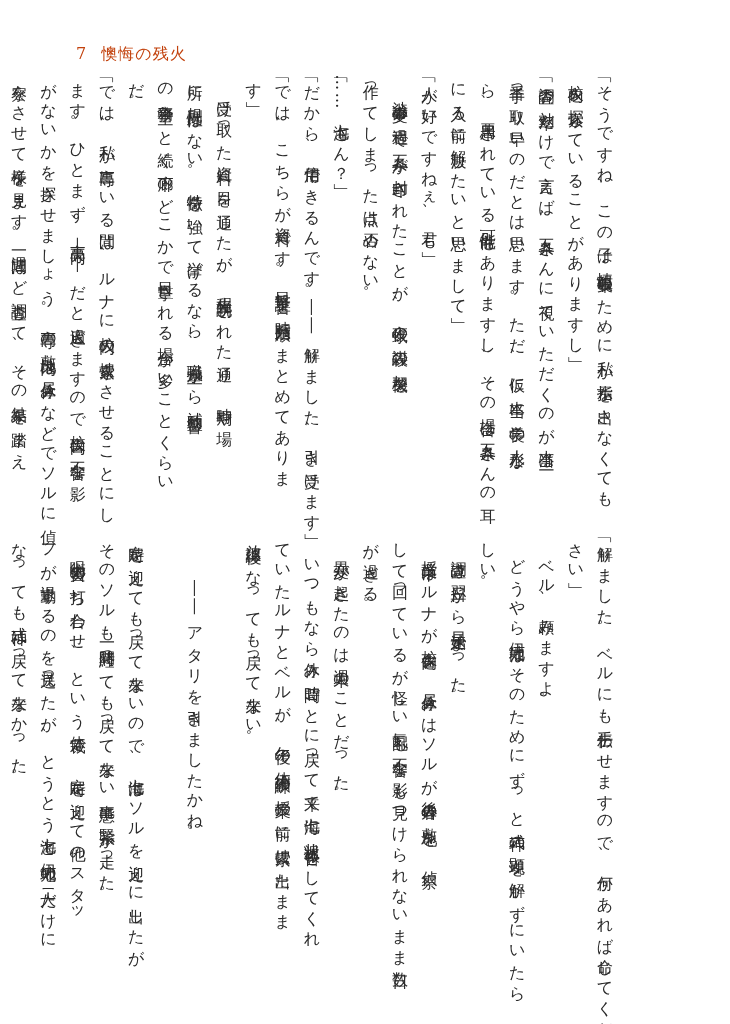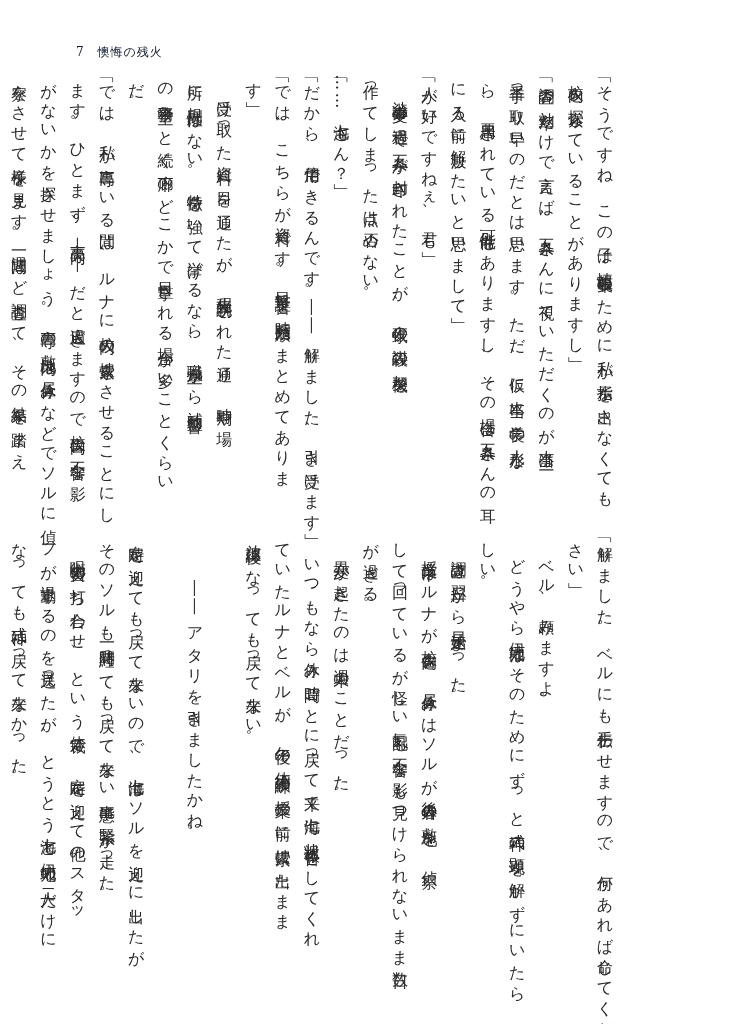--- a/index.html
+++ b/index.html
@@ -1,20 +1,20 @@
 <!DOCTYPE html>
 <html><head>
   <meta charset="utf-8">
   <style>
     html, body { margin: 0; padding: 0; background: #ffffff; }
     body { width: 730px; height: 1024px; position: relative; overflow: hidden; }
     .page { position: absolute; left: 0; top: 0; width: 730px; height: 1024px; background: #fff; }
     .header {
       position: absolute; left: 76px; top: 44px;
-      font-family: "DejaVu Serif", serif; font-size: 12px; color: #0f172a;
+      font-family: "DejaVu Serif", serif; font-size: 16px; color: #c2410c;
       white-space: nowrap;
     }
     .header .num { margin-right: 10px; }
     .header .title { letter-spacing: 1px; }
     .tier {
       position: absolute;
       right: 110px;
       width: 530px;
       writing-mode: vertical-rl;
       -webkit-writing-mode: vertical-rl;

